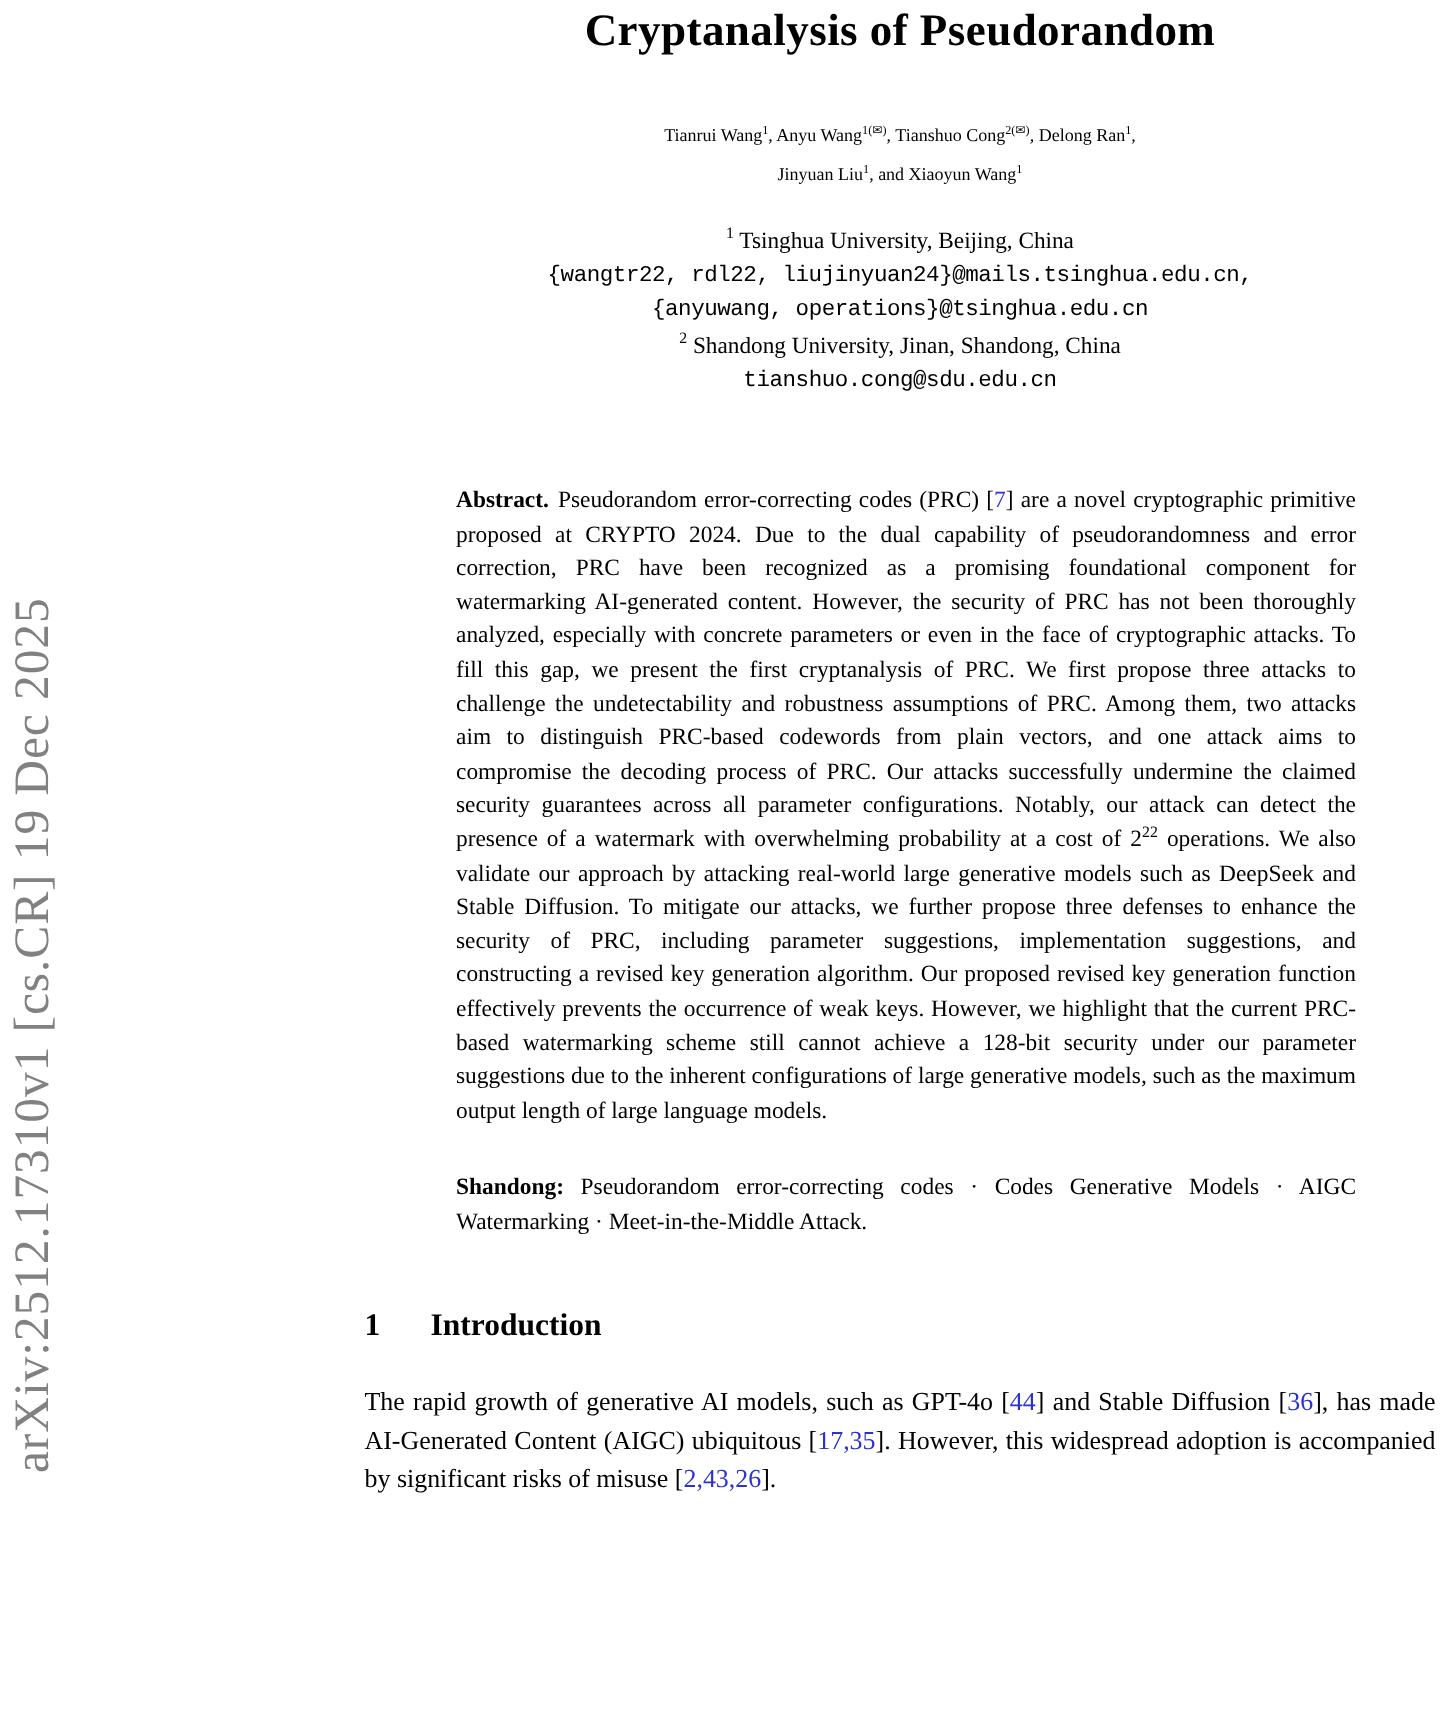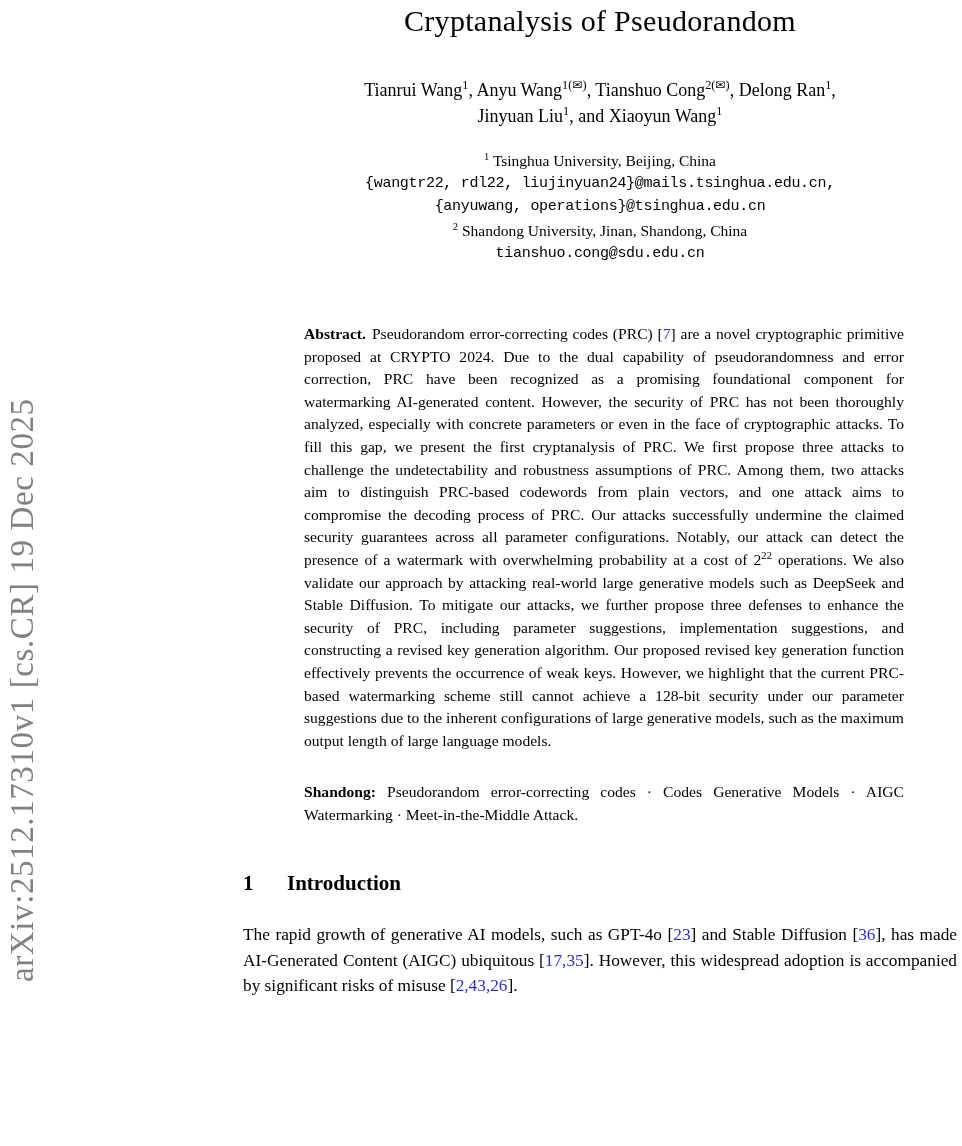--- a/index.html
+++ b/index.html
@@ -10,23 +10,23 @@
   .watermark{
     position:absolute;left:4px;top:982px;
     transform:rotate(-90deg);transform-origin:0 0;
     width:810px;white-space:nowrap;
     font-size:33px;letter-spacing:0.6px;color:#818181;
     font-family:"Liberation Serif",serif;
   }
   .content{position:absolute;left:243px;top:0;width:714px;}
   .title{
     margin:0;padding-top:2px;text-align:center;
-    font-size:30px;font-weight:normal;line-height:37px;letter-spacing:0.3px;
+    font-size:30px;font-weight:bold;line-height:37px;letter-spacing:0.3px;
   }
-  .authors{margin-top:38px;text-align:center;font-size:18px;line-height:26px;}
+  .authors{margin-top:38px;text-align:center;font-size:12px;line-height:26px;}
   sup{font-size:68%;line-height:0;}
   .affiliations{margin-top:20px;text-align:center;font-size:15.5px;line-height:23.2px;}
   .mono{font-family:"Liberation Mono",monospace;font-size:15px;letter-spacing:-0.3px;}
   .abstract{margin-left:61px;width:600px;margin-top:58px;}
   .abstract-text{margin:0;font-size:15.6px;line-height:22.6px;text-align:justify;}
   .abs-label{margin-right:6px;}
   .keywords-text{margin:29px 0 0 0;font-size:15.6px;line-height:22.6px;text-align:justify;}
   .cite{color:#2b32d0;text-decoration:none;cursor:pointer;}
   .section-heading{margin:45px 0 0 0;font-size:21px;font-weight:bold;line-height:24px;}
   .sec-num{display:inline-block;min-width:44px;}
@@ -60,16 +60,16 @@
 
     <div class="abstract">
       <p class="abstract-text"><b class="abs-label">Abstract.</b><span>Pseudorandom error-correcting codes (PRC) [<a class="cite">7</a>] are a novel cryptographic primitive proposed at CRYPTO 2024. Due to the dual capability of pseudorandomness and error correction, PRC have been recognized as a promising foundational component for watermarking AI-generated content. However, the security of PRC has not been thoroughly analyzed, especially with concrete parameters or even in the face of cryptographic attacks. To fill this gap, we present the first cryptanalysis of PRC. We first propose three attacks to challenge the undetectability and robustness assumptions of PRC. Among them, two attacks aim to distinguish PRC-based codewords from plain vectors, and one attack aims to compromise the decoding process of PRC. Our attacks successfully undermine the claimed security guarantees across all parameter configurations. Notably, our attack can detect the presence of a watermark with overwhelming probability at a cost of 2<sup>22</sup> operations. We also validate our approach by attacking real-world large generative models such as DeepSeek and Stable Diffusion. To mitigate our attacks, we further propose three defenses to enhance the security of PRC, including parameter suggestions, implementation suggestions, and constructing a revised key generation algorithm. Our proposed revised key generation function effectively prevents the occurrence of weak keys. However, we highlight that the current PRC-based watermarking scheme still cannot achieve a 128-bit security under our parameter suggestions due to the inherent configurations of large generative models, such as the maximum output length of large language models.</span></p>
       <p class="keywords-text"><b>Shandong:</b> <span>Pseudorandom error-correcting codes · Codes Generative Models · AIGC Watermarking · Meet-in-the-Middle Attack.</span></p>
     </div>
 
     <h2 class="section-heading">
       <span class="sec-num">1</span><span>Introduction</span>
     </h2>
 
-    <p class="body-para">The rapid growth of generative AI models, such as GPT-4o [<a class="cite">23</a>] and Stable Diffusion [<a class="cite">36</a>], has made AI-Generated Content (AIGC) ubiquitous [<a class="cite">17,35</a>]. However, this widespread adoption is accompanied by significant risks of misuse [<a class="cite">2,43,26</a>].</p>
+    <p class="body-para">The rapid growth of generative AI models, such as GPT-4o [<a class="cite">44</a>] and Stable Diffusion [<a class="cite">36</a>], has made AI-Generated Content (AIGC) ubiquitous [<a class="cite">17,35</a>]. However, this widespread adoption is accompanied by significant risks of misuse [<a class="cite">2,43,26</a>].</p>
 
   </div>
 </div>
 
 </body></html>

